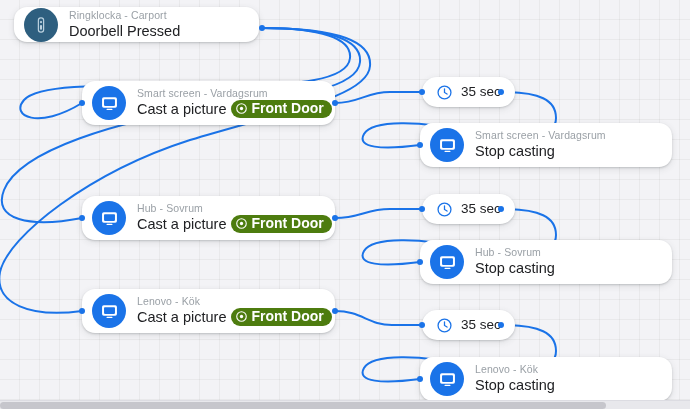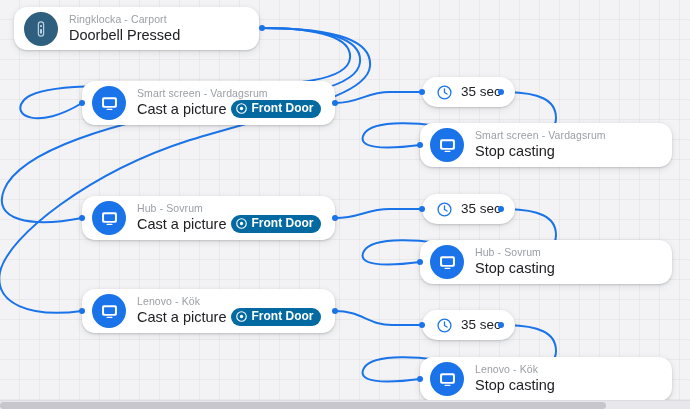--- a/index.html
+++ b/index.html
@@ -88,25 +88,25 @@
     display: flex;
     align-items: flex-start;
     gap: 5px;
   }
 
   
   .badge {
     display: inline-flex;
     align-items: center;
     gap: 4px;
-    background: #0369a1;
+    background: #4d7c0f;
     color: #ffffff;
     border-radius: 10px;
     padding: 1px 8px 2px 5px;
-    font-size: 12px;
+    font-size: 14px;
     font-weight: bold;
     line-height: 15px;
     white-space: nowrap;
   }
   .badge-icon {
     width: 11px;
     height: 11px;
     min-width: 11px;
     display: block;
   }
@@ -206,21 +206,21 @@
   <span class="port" style="left:419px; top:89px;"></span>
   <span class="port" style="left:498px; top:89px;"></span>
   <span class="port" style="left:419px; top:206px;"></span>
   <span class="port" style="left:498px; top:206px;"></span>
   <span class="port" style="left:419px; top:322px;"></span>
   <span class="port" style="left:498px; top:322px;"></span>
   <span class="port" style="left:417px; top:142px;"></span>
   <span class="port" style="left:417px; top:259px;"></span>
   <span class="port" style="left:417px; top:376px;"></span>
 
-  <div class="node" style="left:14px; top:7px; width:245px; height:43px;">
+  <div class="node" style="left:14px; top:7px; width:245px; height:35px;">
     <span class="node-icon icon-doorbell">
       <svg width="18" height="18" viewBox="0 0 24 24" aria-hidden="true">
         <rect x="8.5" y="2.5" width="7" height="19" rx="3.2" fill="none" stroke="#bcd2e0" stroke-width="1.6"></rect>
         <circle cx="12" cy="8" r="1.5" fill="#bcd2e0"></circle>
         <rect x="10.6" y="12" width="2.8" height="6.2" rx="1.3" fill="#bcd2e0"></rect>
       </svg>
     </span>
     <span class="node-text">
       <span class="node-sub">Ringklocka - Carport</span>
       <span class="node-title">

